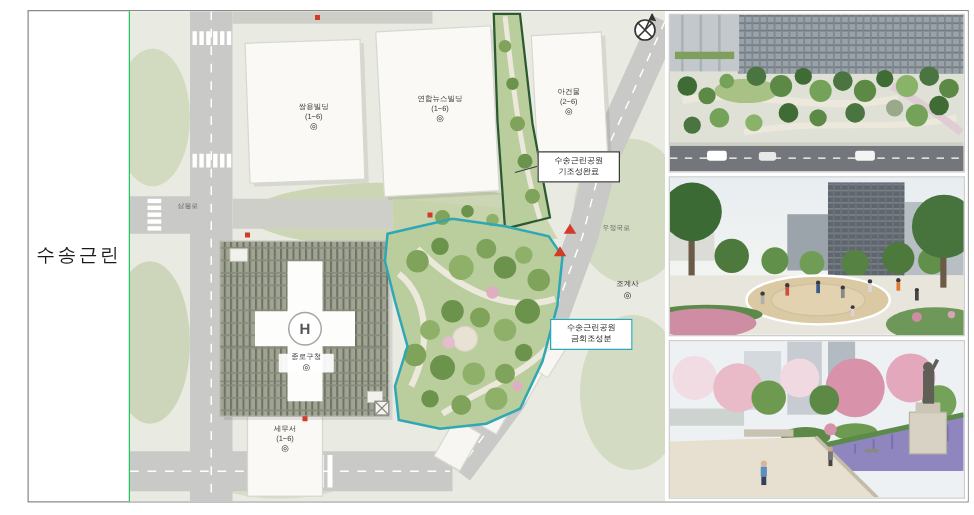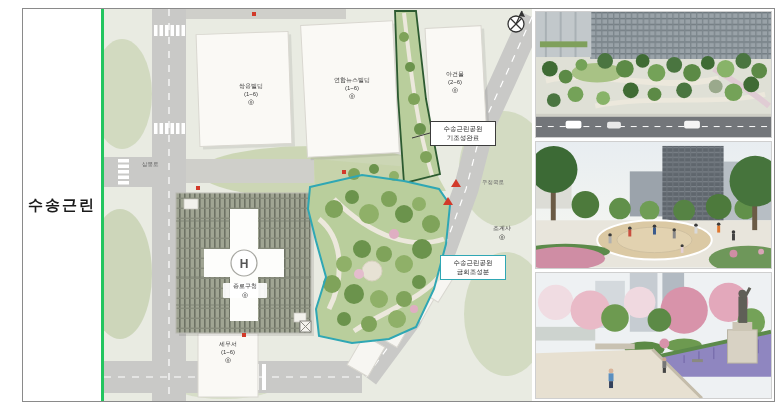--- a/index.html
+++ b/index.html
@@ -1,20 +1,20 @@
 <!DOCTYPE html>
 <html><head>
 <meta charset="utf-8">
 <style>
   html,body{margin:0;padding:0;background:#ffffff;width:779px;height:412px;
     font-family:"Liberation Sans","DejaVu Sans",sans-serif;overflow:hidden;}
   .frame{position:absolute;left:22px;top:8px;width:753px;height:394px;
     border:1px solid #8a8a8a;display:flex;background:#fff;box-sizing:border-box;}
-  .row-label-cell{width:81px;border-right:3px solid #22c55e;display:flex;
-    flex-direction:column;align-items:center;justify-content:center;box-sizing:border-box;font-weight:bold;}
+  .row-label-cell{width:81px;border-right:1px solid #22c55e;display:flex;
+    flex-direction:column;align-items:center;justify-content:center;box-sizing:border-box;}
   .row-label-cell .line{font-size:15px;color:#1a1a1a;letter-spacing:2px;line-height:1.95;white-space:nowrap;}
   .content-cell{flex:1;display:flex;background:#fff;}
   .map-panel{position:relative;width:428px;height:392px;background:#e9ebe2;flex:none;}
   .map-panel svg{position:absolute;left:0;top:0;}
   .bldg-label{position:absolute;text-align:center;color:#3a3a3a;font-size:6px;line-height:1.25;z-index:5;}
   .bldg-label .marker{display:block;font-size:7px;color:#222;line-height:1;}
   .bldg-label.chip{background:rgba(255,255,255,.92);border-radius:1px;padding:0 1px;}
   .road-label{position:absolute;font-size:5.5px;color:#6a6a6a;z-index:4;white-space:nowrap;}
   .callout{position:absolute;width:66px;background:#fff;text-align:center;
     font-size:6.5px;line-height:1.45;color:#222;padding:2px 0;z-index:6;box-sizing:border-box;}

